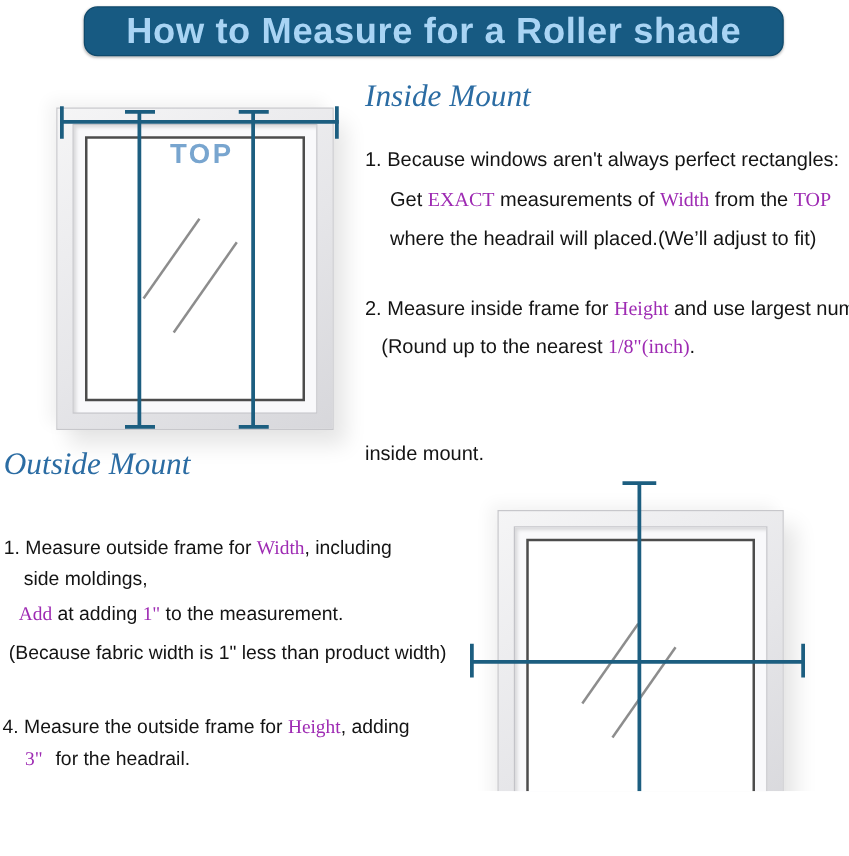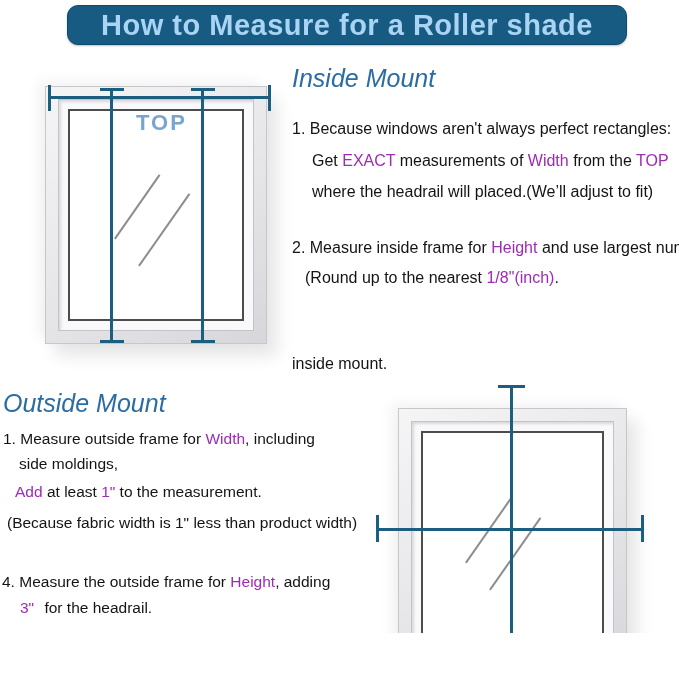--- a/index.html
+++ b/index.html
@@ -14,28 +14,28 @@
     background:#175A82;border:1px solid #0F4A6C;border-radius:11px;
     display:flex;align-items:center;justify-content:center;
     box-shadow:0 1px 2px rgba(0,0,0,0.25);
   }
   #banner .title{
     color:#A9D4F4;font-size:29px;font-weight:bold;letter-spacing:0.5px;
     font-family:"Liberation Sans",sans-serif;white-space:nowrap;
   }
   
   .section-heading{
-    font-family:Liberation Sans, sans-serif;font-style:italic;
+    font-family:Liberation Serif, serif;font-style:italic;
     font-size:25px;color:#2B6CA3;white-space:nowrap;
   }
   
   .line{position:absolute;color:#141414;white-space:nowrap;}
   .rc{font-size:16px;margin-top:16px;}
   .lc{font-size:15.5px;}
-  .purple{color:#9E2BB3;}
+  .purple{color:#9E2BB3;font-family:Liberation Serif, serif;}
   
   .win{
     position:absolute;box-sizing:border-box;padding:12px;
     background:linear-gradient(145deg,#f5f5f6 0%,#e6e6e9 55%,#d7d7db 100%);
     border:1px solid #c7c7cb;
     box-shadow:10px 12px 16px rgba(0,0,0,0.10),-7px -5px 12px rgba(0,0,0,0.05);
   }
   .win-mid{
     box-sizing:border-box;width:100%;height:100%;padding:9px;
     background:#f9f9fb;border:1px solid #c3c3c8;
@@ -100,30 +100,30 @@
     <span>2. Measure inside frame for </span><span class="purple">Height</span><span> and use largest number</span>
   </div>
   <div class="line rc" style="left:305px;top:253px">
     <span>(Round up to the nearest </span><span class="purple">1/8"(inch)</span><span>.</span>
   </div>
 
   <div class="line rc" style="left:292px;top:339px">
     <span>inside mount.</span>
   </div>
 
-  <div class="abs section-heading" style="left:3px;top:389px">Outside Mount</div>
+  <div class="abs section-heading" style="left:3px;top:358px">Outside Mount</div>
 
   <div class="line lc" style="left:3px;top:430px">
     <span>1. Measure outside frame for </span><span class="purple">Width</span><span>, including</span>
   </div>
   <div class="line lc" style="left:19px;top:455px">
     <span>side moldings,</span>
   </div>
   <div class="line lc" style="left:15px;top:483px">
-    <span class="purple">Add</span><span> at least </span><span class="purple">1"</span><span> to the measurement.</span>
+    <span class="purple">Add</span><span> at adding </span><span class="purple">1"</span><span> to the measurement.</span>
   </div>
   <div class="line lc" style="left:7px;top:514px">
     <span>(Because fabric width is 1" less than product width)</span>
   </div>
 
   <div class="line lc" style="left:2px;top:573px">
     <span>4. Measure the outside frame for </span><span class="purple">Height</span><span>, adding</span>
   </div>
   <div class="line lc" style="left:20px;top:599px">
     <span class="purple" style="margin-right:6px">3"</span><span> for the headrail.</span>

